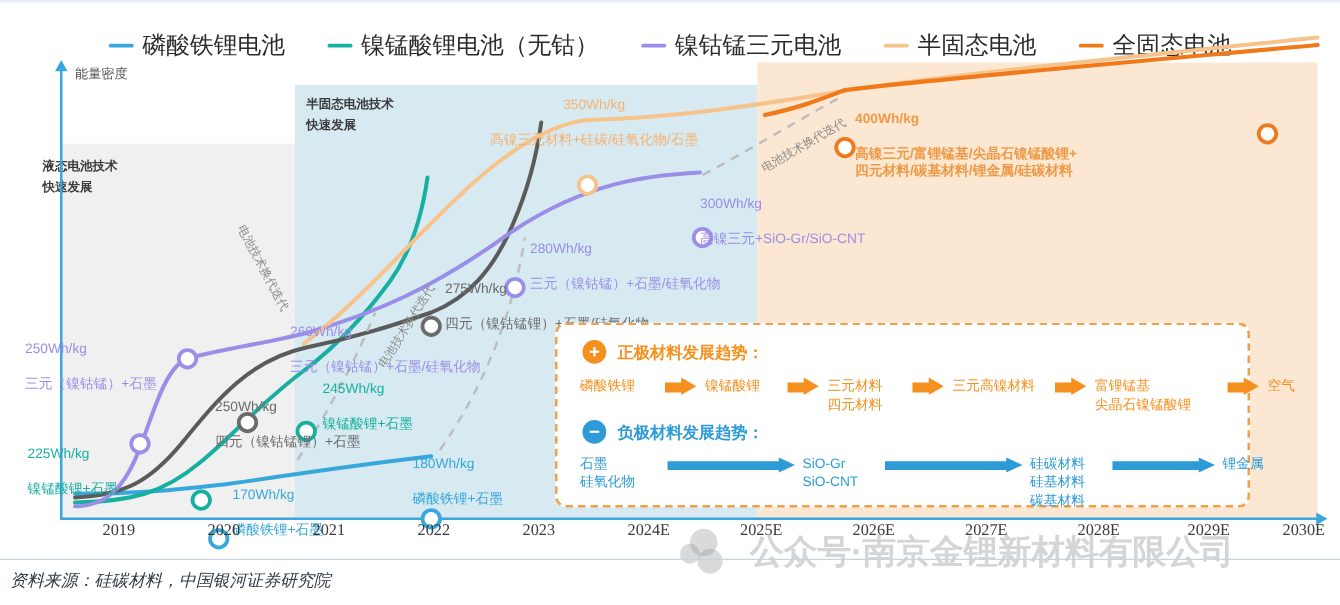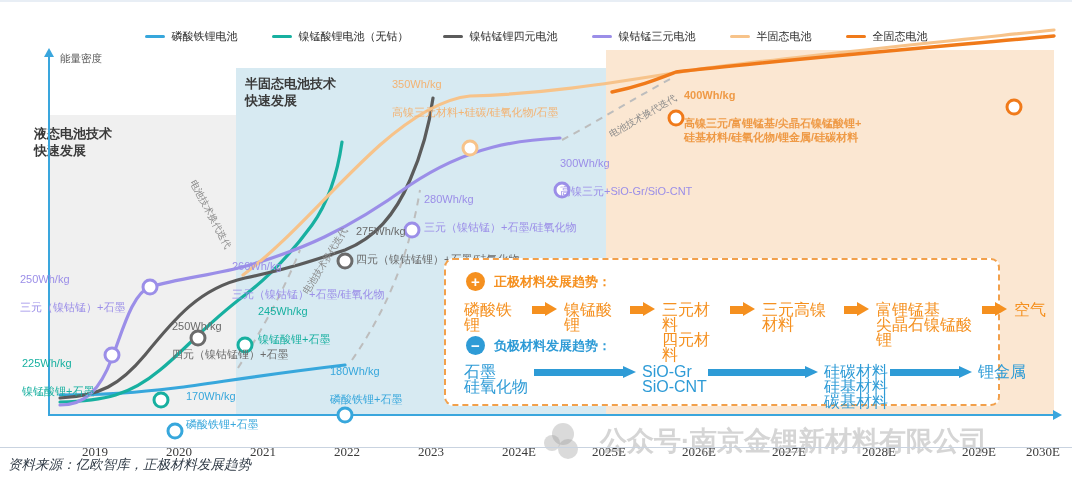--- a/index.html
+++ b/index.html
@@ -11,28 +11,28 @@
   }
   #root{position:absolute;inset:0;}
 
   
   .legend{
     position:absolute;left:0;top:24px;width:1072px;height:24px;
     display:flex;align-items:center;justify-content:center;gap:34px;
   }
   .legend-item{display:flex;align-items:center;gap:7px;}
   .legend-dash{width:20px;height:3px;border-radius:2px;display:block;}
-  .legend-label{font-size:11px;color:#2b2b2b;white-space:nowrap;}
+  .legend-label{font-size:19px;color:#2b2b2b;white-space:nowrap;}
 
   
   .plot{position:absolute;left:0;top:50px;width:1072px;height:372px;}
 
   .band{position:absolute;top:0;}
   .band-label{
-    position:absolute;font-size:13px;line-height:17px;color:#3a3a3a;
+    position:absolute;font-size:10px;line-height:17px;color:#3a3a3a;
     font-weight:bold;white-space:pre-line;
   }
 
   .axis-y{
     position:absolute;left:48px;top:6px;width:2px;height:360px;background:#3aa6dd;
   }
   .axis-y::before{
     content:"";position:absolute;left:-4px;top:-8px;
     border-left:5px solid transparent;border-right:5px solid transparent;
     border-bottom:9px solid #3aa6dd;
@@ -41,21 +41,21 @@
     position:absolute;left:48px;top:364px;width:1006px;height:2px;background:#3aa6dd;
   }
   .axis-x::after{
     content:"";position:absolute;right:-8px;top:-4px;
     border-top:5px solid transparent;border-bottom:5px solid transparent;
     border-left:9px solid #3aa6dd;
   }
   .ylabel{position:absolute;left:60px;top:2px;font-size:10.5px;color:#555;}
 
   .xticks{
-    position:absolute;left:0;top:444px;width:986px;height:22px;
+    position:absolute;left:0;top:416px;width:986px;height:22px;
   }
   .xtick{
     position:absolute;top:0;font-size:13px;color:#3b3b3b;
     transform:translateX(-50%);font-family:"Liberation Serif","DejaVu Serif",serif;
   }
 
   svg.lines{position:absolute;left:0;top:0;width:1072px;height:372px;overflow:visible;}
 
   .dot{
     position:absolute;width:17px;height:17px;border-radius:50%;
@@ -78,21 +78,21 @@
     box-sizing:border-box;
   }
   .mat-head{display:flex;align-items:center;gap:9px;}
   .badge{
     width:19px;height:19px;border-radius:50%;color:#fff;font-size:15px;
     display:flex;align-items:center;justify-content:center;font-weight:bold;
     line-height:1;flex:none;
   }
   .mat-title{font-size:13px;font-weight:bold;}
   .mat-row{position:absolute;display:flex;align-items:flex-start;}
-  .mat-cell{font-size:16px;line-height:15px;white-space:pre-line;}
+  .mat-cell{font-size:11px;line-height:15px;white-space:pre-line;}
   .arrow-o{
     width:26px;height:15px;flex:none;position:relative;
   }
   .arrow-o::before{
     content:"";position:absolute;left:0;top:4px;width:14px;height:8px;background:#f5901f;
   }
   .arrow-o::after{
     content:"";position:absolute;left:13px;top:0;
     border-top:7.5px solid transparent;border-bottom:7.5px solid transparent;
     border-left:12px solid #f5901f;
@@ -133,24 +133,20 @@
   <div class="topline"></div>
 
   <div class="legend">
     <div class="legend-item">
       <span class="legend-dash" style="background:#37a7dc"></span>
       <span class="legend-label">磷酸铁锂电池</span>
     </div>
     <div class="legend-item">
       <span class="legend-dash" style="background:#17b0a0"></span>
       <span class="legend-label">镍锰酸锂电池（无钴）</span>
-    </div>
-    <div class="legend-item">
-      <span class="legend-dash" style="background:#5b5b5b"></span>
-      <span class="legend-label">镍钴锰锂四元电池</span>
     </div>
     <div class="legend-item">
       <span class="legend-dash" style="background:#9b8ee8"></span>
       <span class="legend-label">镍钴锰三元电池</span>
     </div>
     <div class="legend-item">
       <span class="legend-dash" style="background:#f7c38a"></span>
       <span class="legend-label">半固态电池</span>
     </div>
     <div class="legend-item">
@@ -241,28 +237,28 @@
     <span>磷酸铁锂+石墨</span>
   </div>
   <div class="ptlabel" style="left:424px;top:178px;color:#9b8ee8;">
     <span>280Wh/kg</span><br>
     <span>三元（镍钴锰）+石墨/硅氧化物</span>
   </div>
   <div class="ptlabel" style="left:560px;top:142px;color:#9b8ee8;">
     <span>300Wh/kg</span><br>
     <span>高镍三元+SiO-Gr/SiO-CNT</span>
   </div>
-  <div class="ptlabel" style="left:392px;top:63px;color:#f3b373;">
+  <div class="ptlabel" style="left:392px;top:63px;color:#f3b373;text-align:center;">
     <span>350Wh/kg</span><br>
     <span>高镍三元材料+硅碳/硅氧化物/石墨</span>
   </div>
   <div class="ptlabel" style="left:684px;top:74px;color:#ef9a46;font-weight:bold;">
     <span>400Wh/kg</span><br>
     <span>高镍三元/富锂锰基/尖晶石镍锰酸锂+
-硅基材料/硅氧化物/锂金属/硅碳材料</span>
+四元材料/碳基材料/锂金属/硅碳材料</span>
   </div>
 
   <div class="diag" style="left:198px;top:178px;transform:rotate(62deg);">电池技术换代迭代</div>
   <div class="diag" style="left:300px;top:290px;transform:rotate(-58deg);">电池技术换代迭代</div>
   <div class="diag" style="left:607px;top:130px;transform:rotate(-30deg);">电池技术换代迭代</div>
 
   <div class="matbox">
 
     <div class="mat-head" style="position:absolute;left:20px;top:12px;">
       <span class="badge" style="background:#f5901f;">+</span>
@@ -309,29 +305,29 @@
     <span class="xtick" style="left:95px;">2019</span>
     <span class="xtick" style="left:179px;">2020</span>
     <span class="xtick" style="left:263px;">2021</span>
     <span class="xtick" style="left:347px;">2022</span>
     <span class="xtick" style="left:431px;text-align:right;">2023</span>
     <span class="xtick" style="left:519px;">2024E</span>
     <span class="xtick" style="left:609px;">2025E</span>
     <span class="xtick" style="left:699px;">2026E</span>
     <span class="xtick" style="left:789px;">2027E</span>
     <span class="xtick" style="left:879px;">2028E</span>
-    <span class="xtick" style="left:967px;margin-left:12px;">2029E</span>
+    <span class="xtick" style="left:967px;">2029E</span>
     <span class="xtick" style="left:1043px;">2030E</span>
   </div>
 
   <div class="wm">
     <span class="wm-logo">
       <span style="left:8px;top:2px;width:22px;height:22px;"></span>
       <span style="left:0px;top:14px;width:16px;height:16px;"></span>
       <span style="left:14px;top:18px;width:20px;height:20px;"></span>
     </span>
     <span>公众号·南京金锂新材料有限公司</span>
   </div>
 
   <div class="footer-rule"></div>
-  <div class="footer">资料来源：亿欧智库，正极材料发展趋势</div>
+  <div class="footer">资料来源：硅碳材料，中国银河证券研究院</div>
 
 </div>
 
 </body></html>

